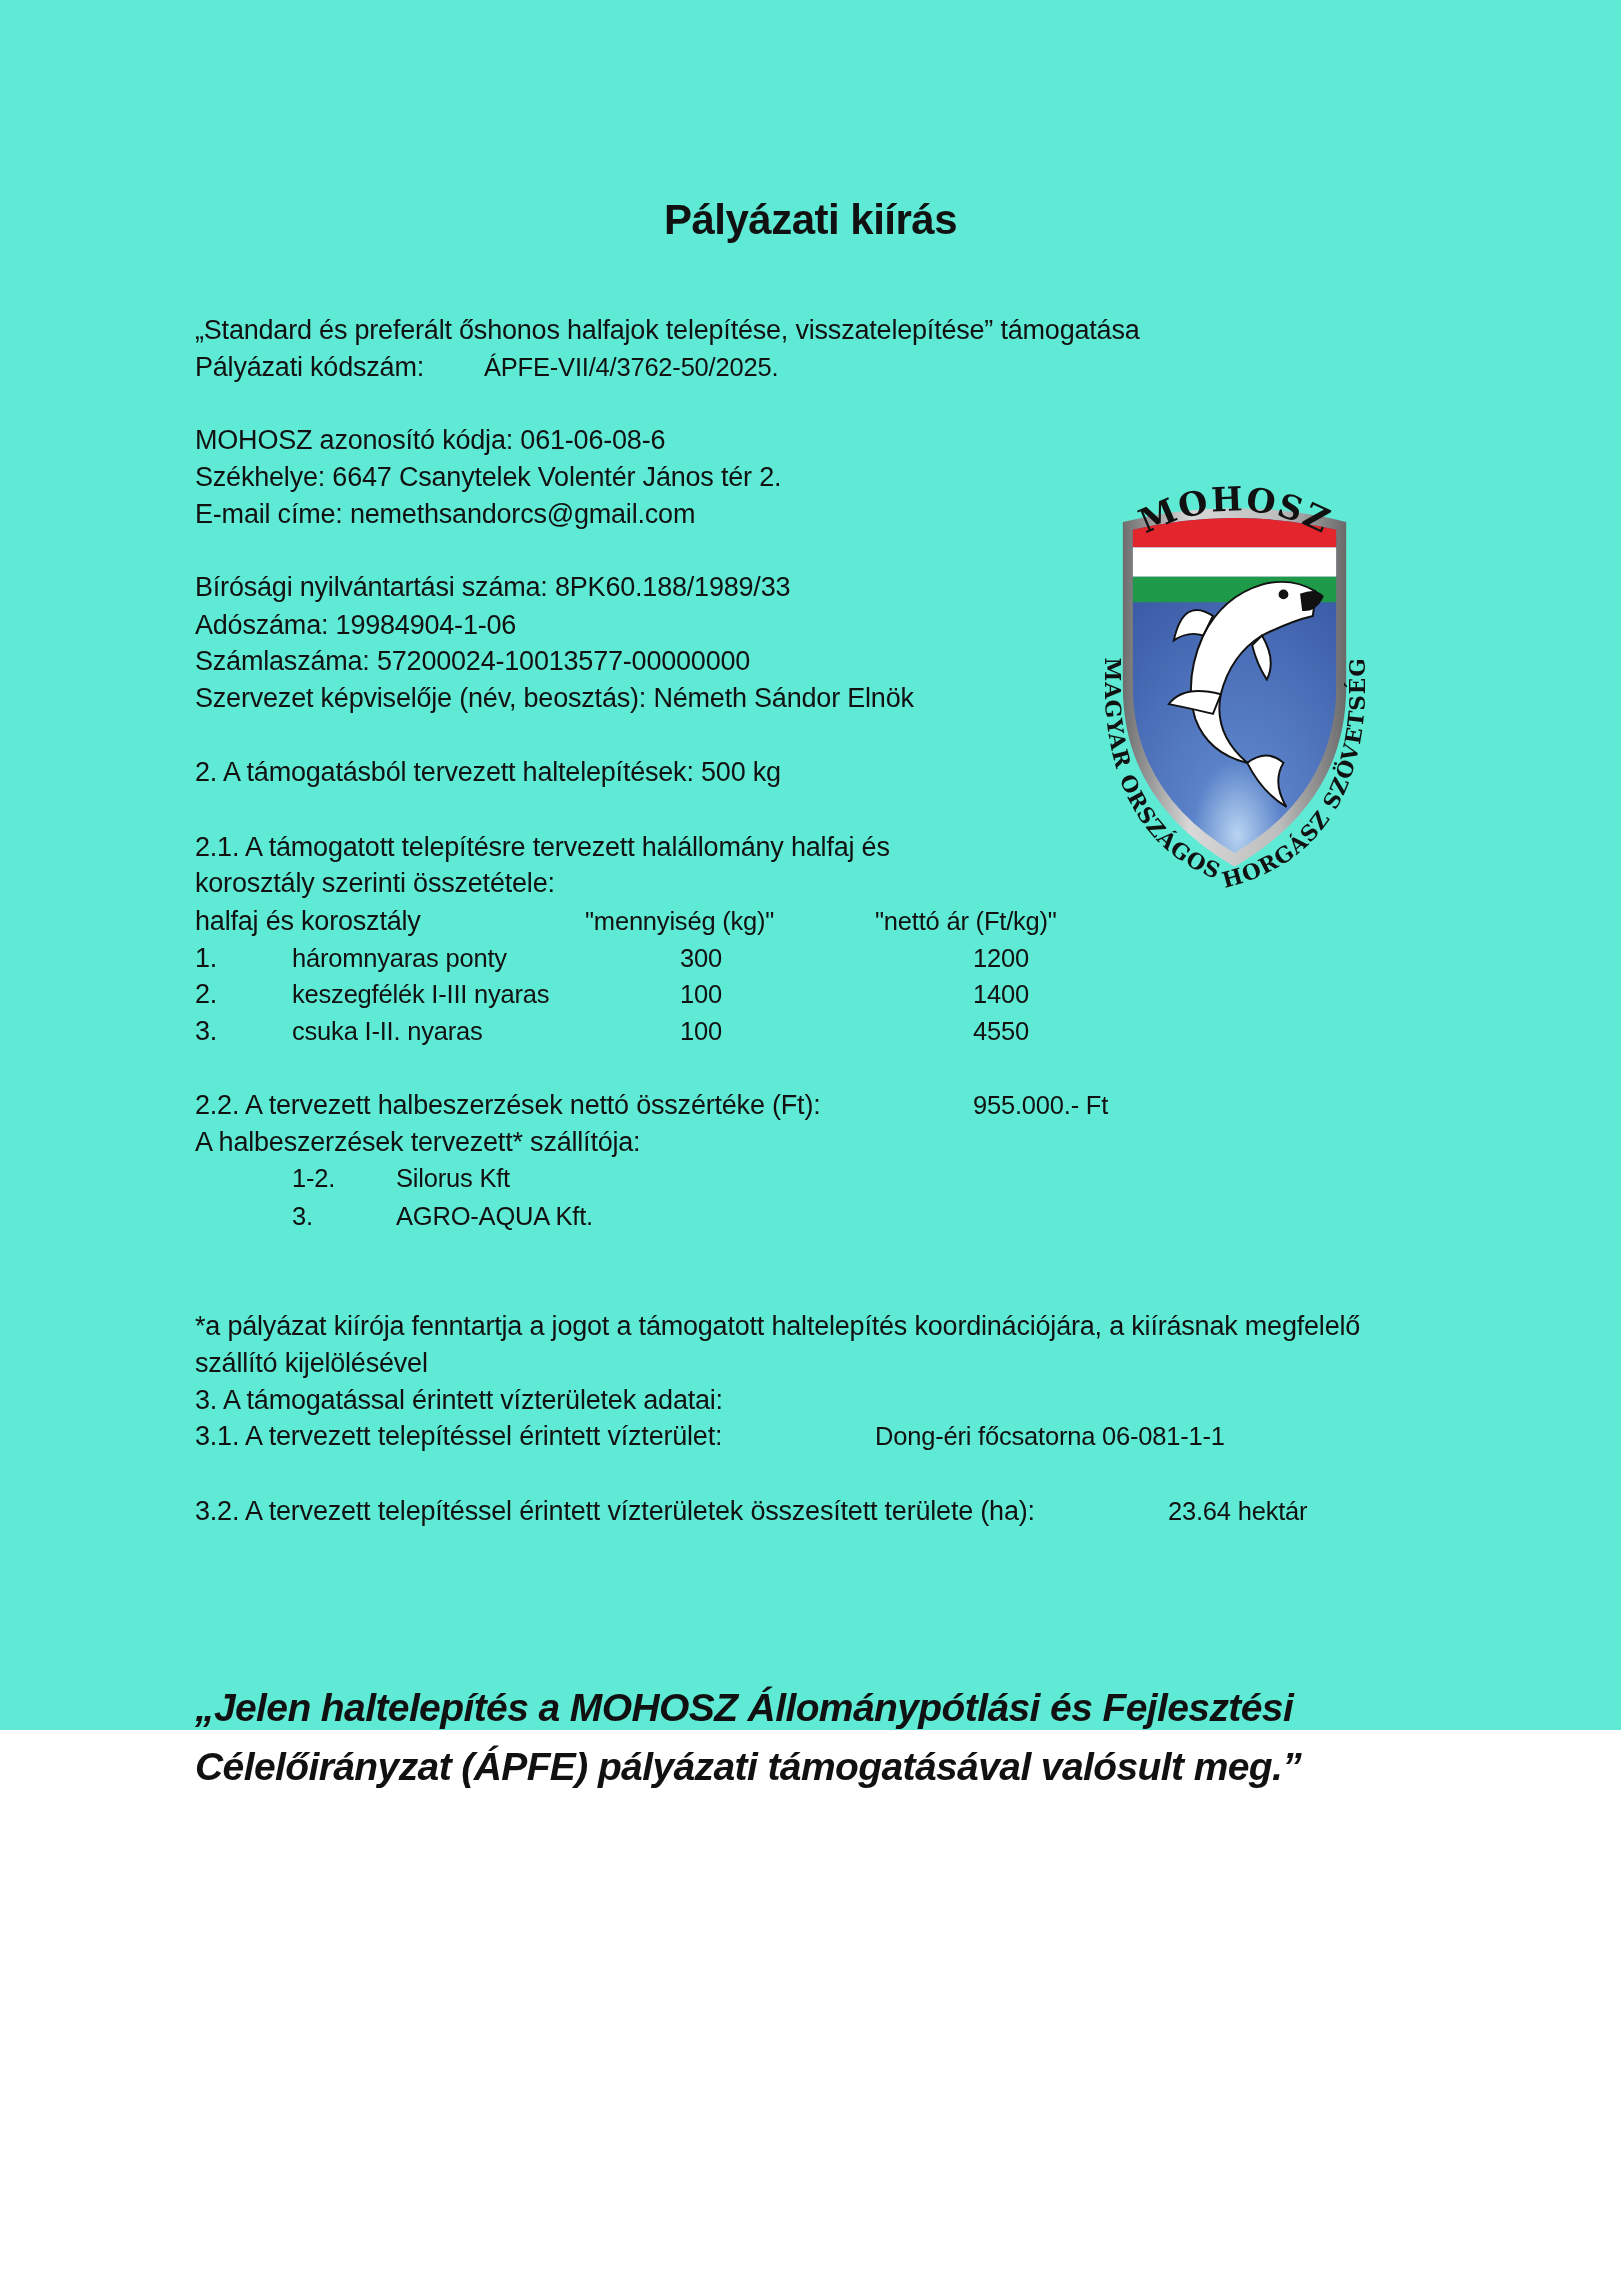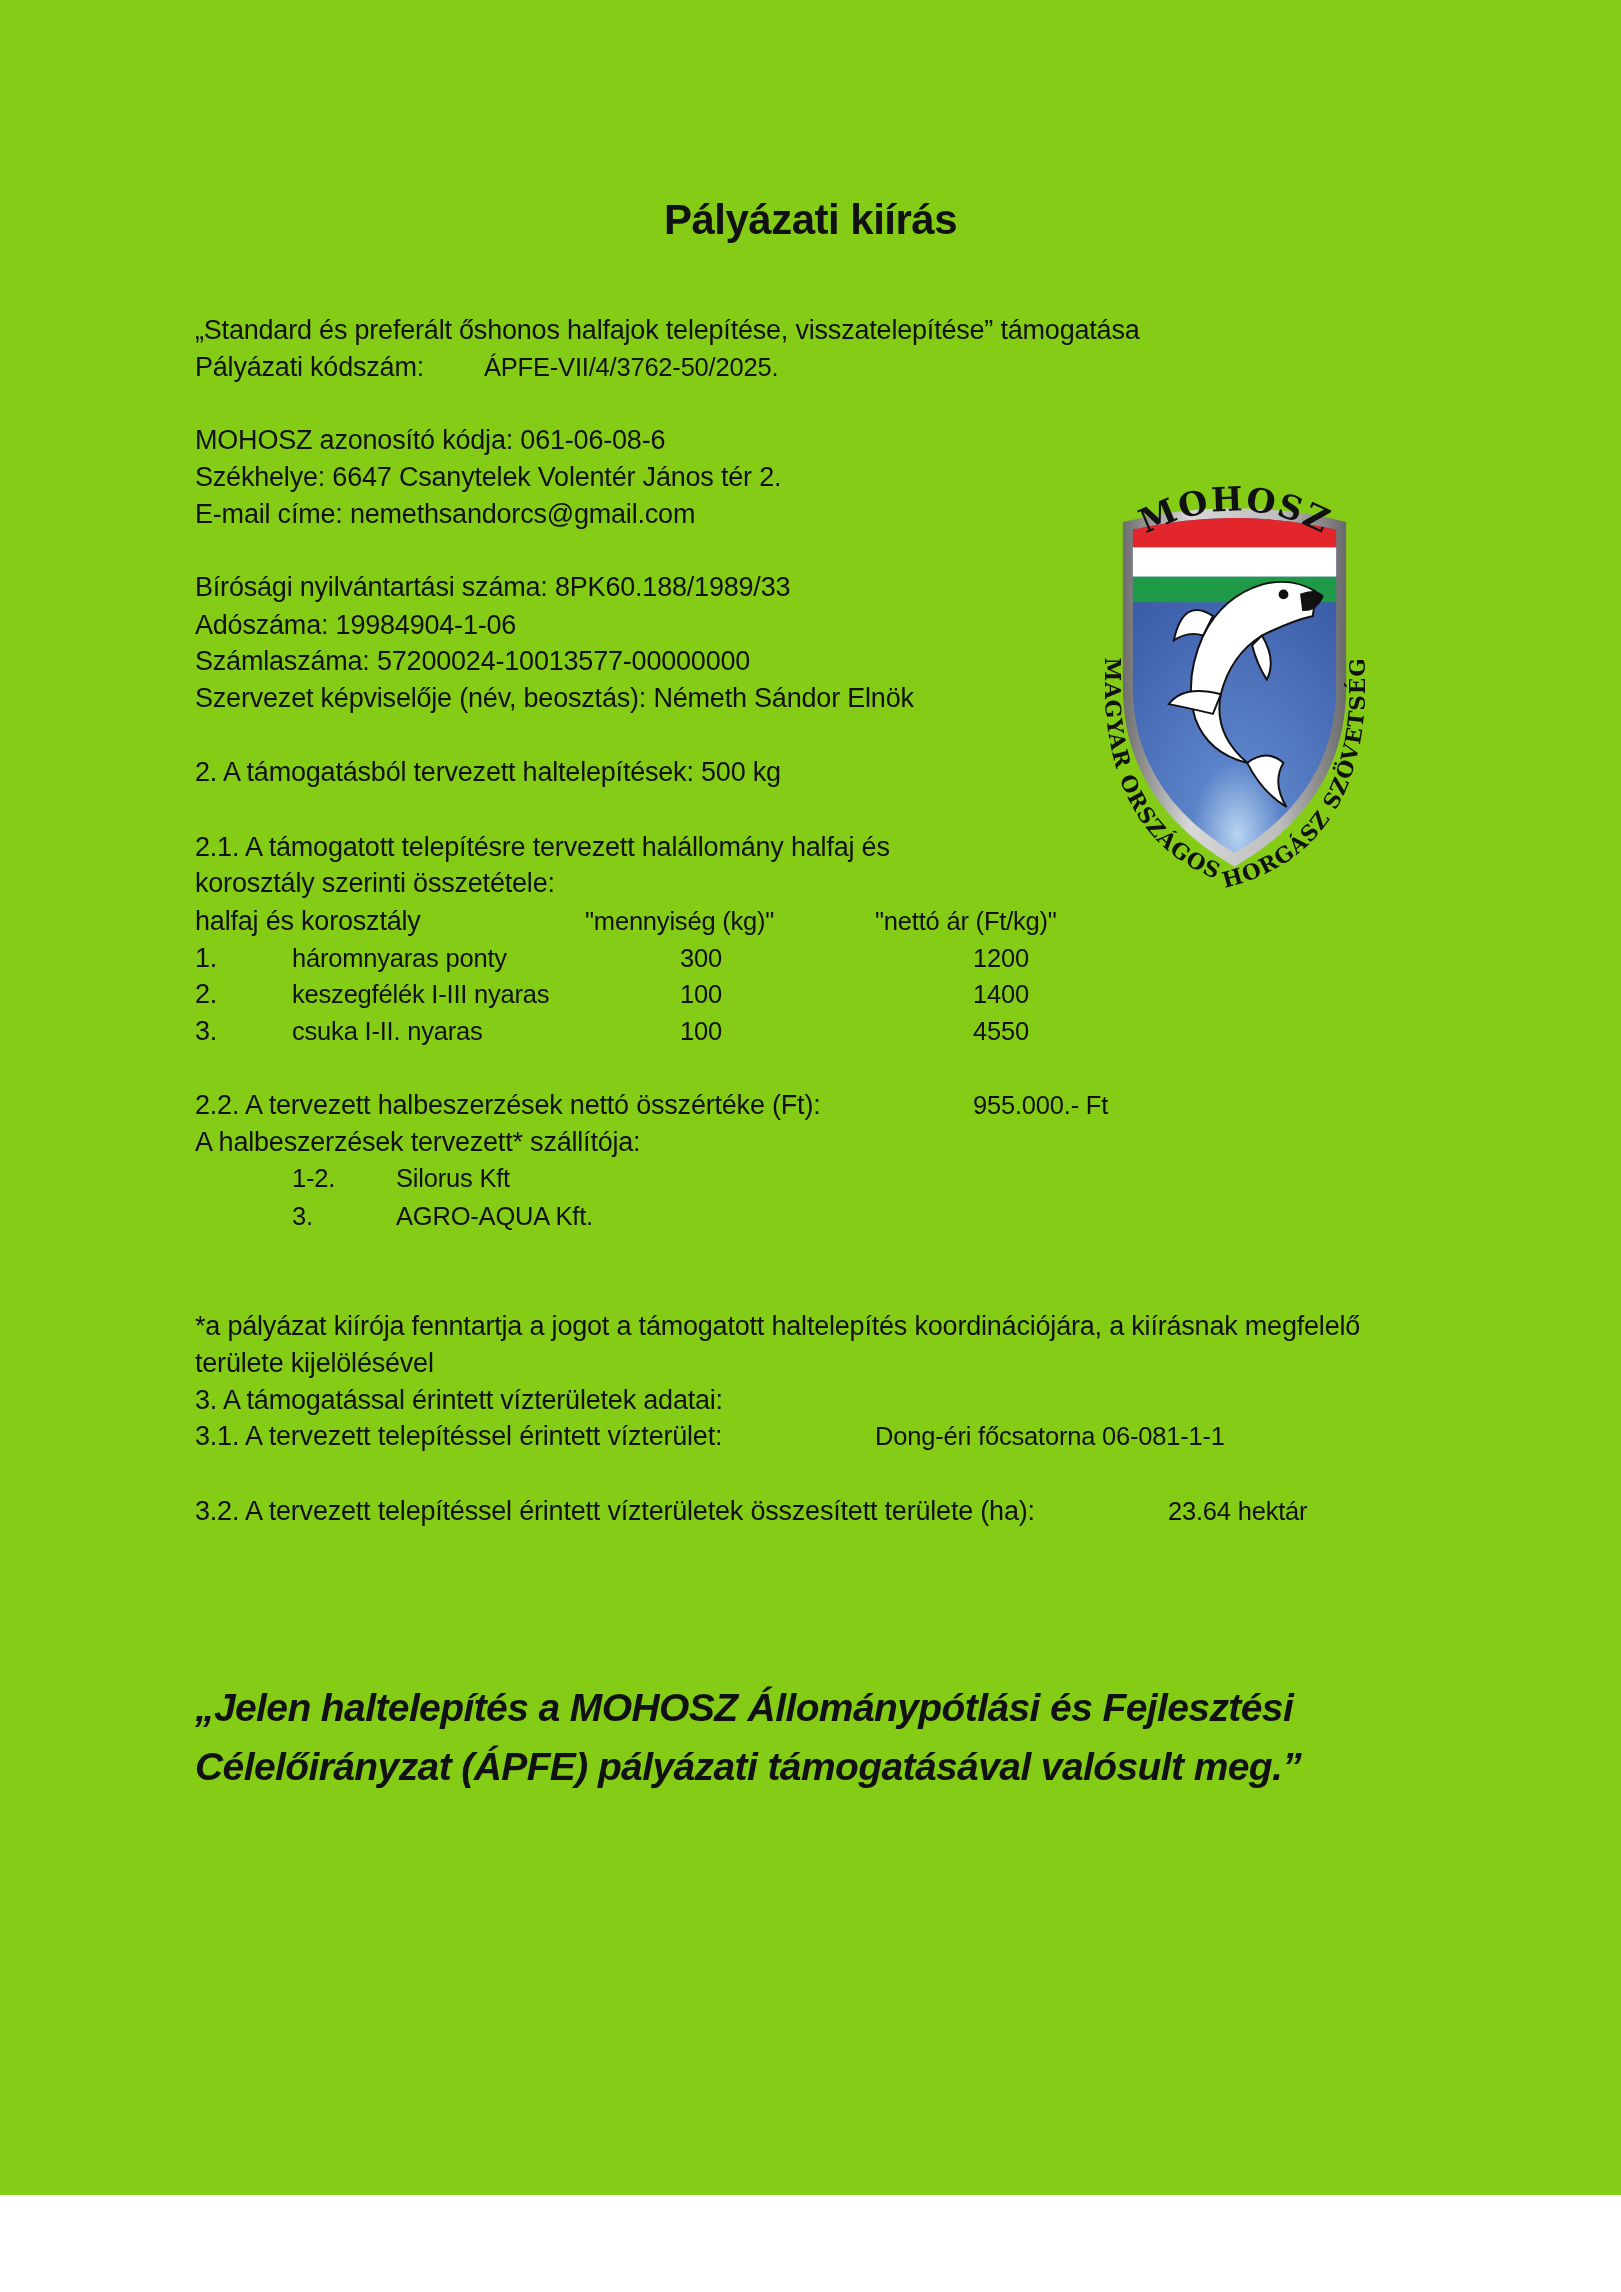--- a/index.html
+++ b/index.html
@@ -1,18 +1,18 @@
 <!DOCTYPE html>
 <html><head>
 <meta charset="utf-8">
 <style>
   html, body { margin: 0; padding: 0; background: #ffffff; }
   body { width: 1621px; height: 2293px; position: relative; overflow: hidden;
          font-family: "Liberation Sans", "DejaVu Sans", sans-serif; color: #111; }
-  .page { position: absolute; left: 0; top: 0; width: 1621px; height: 2195px; background: #84cc16; }
+  .page { position: absolute; left: 0; top: 0; width: 1621px; height: 1730px; background: #5eead4; }
   .title { position: absolute; left: 0; width: 1621px; top: 196px; text-align: center;
            font-size: 42px; font-weight: bold; letter-spacing: -0.5px; }
   .ln { position: absolute; left: 195px; font-size: 27px; line-height: 29px; white-space: nowrap; letter-spacing: -0.2px; }
   .abs { position: absolute; font-size: 25.5px; line-height: 29px; white-space: nowrap; letter-spacing: -0.2px; }
   .quote { position: absolute; left: 195px; font-size: 39px; font-weight: bold; font-style: italic;
            line-height: 59px; white-space: nowrap; letter-spacing: -0.6px; }
   .logo { position: absolute; left: 1066px; top: 469px; width: 338px; height: 431px; }
 </style>
 </head>
 <body>
@@ -64,21 +64,21 @@
 
   <div class="ln" style="top:1091px">2.2. A tervezett halbeszerzések nettó összértéke (Ft):</div>
   <div class="abs" style="left:973px; top:1091px">955.000.- Ft</div>
   <div class="ln" style="top:1128px">A halbeszerzések tervezett* szállítója:</div>
   <div class="abs" style="left:292px; top:1164px">1-2.</div>
   <div class="abs" style="left:396px; top:1164px">Silorus Kft</div>
   <div class="abs" style="left:292px; top:1202px">3.</div>
   <div class="abs" style="left:396px; top:1202px">AGRO-AQUA Kft.</div>
 
   <div class="ln" style="top:1312px">*a pályázat kiírója fenntartja a jogot a támogatott haltelepítés koordinációjára, a kiírásnak megfelelő</div>
-  <div class="ln" style="top:1349px">területe kijelölésével</div>
+  <div class="ln" style="top:1349px">szállító kijelölésével</div>
 
   <div class="ln" style="top:1386px">3. A támogatással érintett vízterületek adatai:</div>
   <div class="ln" style="top:1422px">3.1. A tervezett telepítéssel érintett vízterület:</div>
   <div class="abs" style="left:875px; top:1422px">Dong-éri főcsatorna 06-081-1-1</div>
   <div class="ln" style="top:1497px">3.2. A tervezett telepítéssel érintett vízterületek összesített területe (ha):</div>
   <div class="abs" style="left:1168px; top:1497px">23.64 hektár</div>
 
   <div class="quote" style="top:1737px">Célelőirányzat (ÁPFE) pályázati támogatásával valósult meg.”</div>
   <div class="quote" style="top:1678px">„Jelen haltelepítés a MOHOSZ Állománypótlási és Fejlesztési</div>
 

